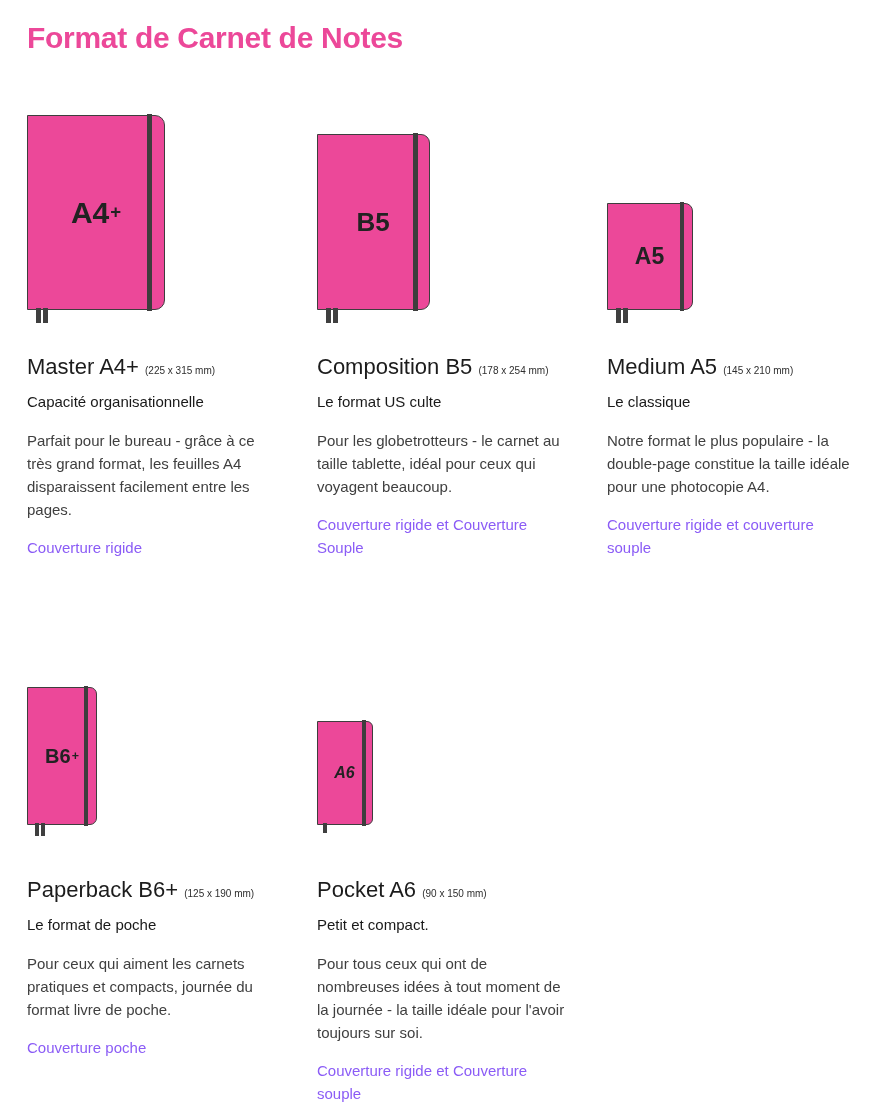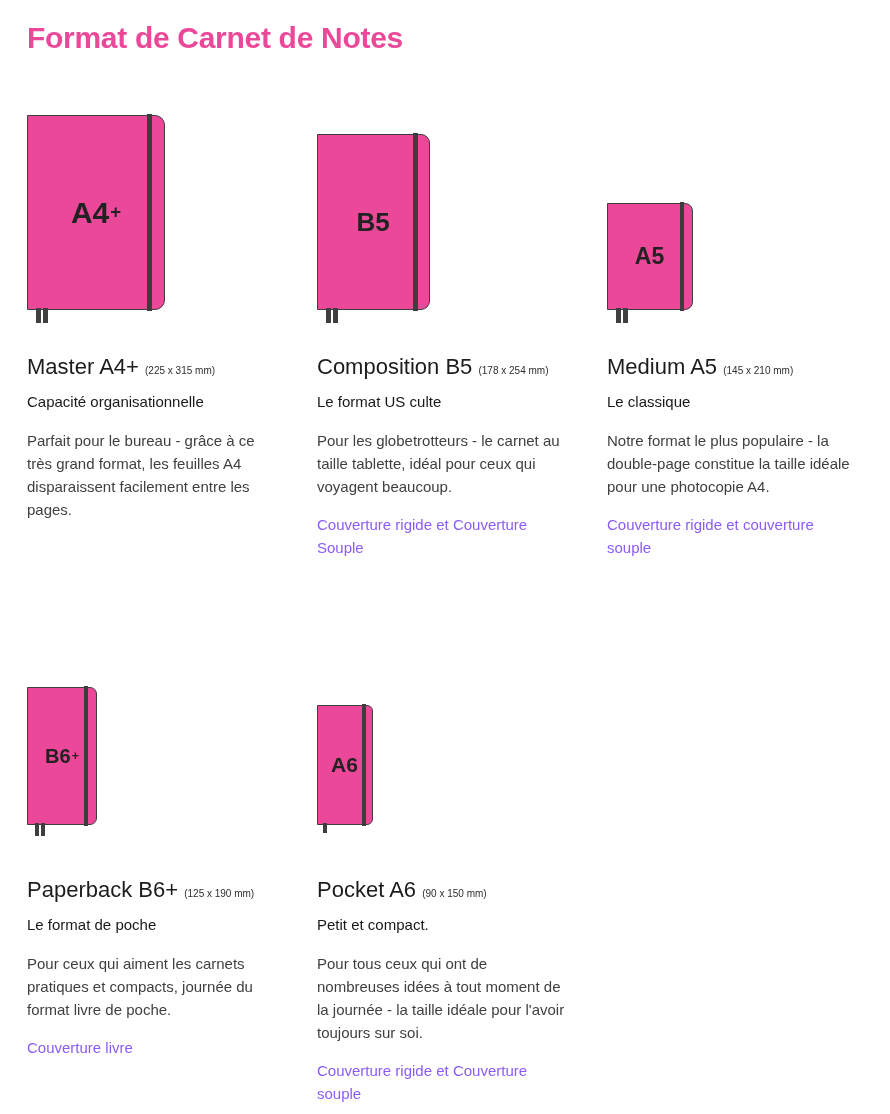--- a/index.html
+++ b/index.html
@@ -68,21 +68,21 @@
   }
 
   .nb-a4plus { width: 138px; height: 195px; font-size: 30px; border-radius: 0 10px 10px 0; }
   .nb-a4plus .nb-band { right: 12px; width: 5px; }
   .nb-b5     { width: 113px; height: 176px; font-size: 26px; border-radius: 0 9px 9px 0; }
   .nb-b5     .nb-band { right: 11px; width: 5px; }
   .nb-a5     { width: 86px;  height: 107px; font-size: 23px; border-radius: 0 8px 8px 0; }
   .nb-a5     .nb-band { right: 8px; width: 4px; }
   .nb-b6plus { width: 70px;  height: 138px; font-size: 20px; border-radius: 0 7px 7px 0; }
   .nb-b6plus .nb-band { right: 8px; width: 4px; }
-  .nb-a6     { width: 56px;  height: 120px;  font-size: 21px; border-radius: 0 6px 6px 0; }
+  .nb-a6     { width: 56px;  height: 104px;  font-size: 16px; border-radius: 0 6px 6px 0; font-style: italic; }
   .nb-a6     .nb-band { right: 6px; width: 4px; }
 
   .rib1 { left: 8px;  width: 4.5px; height: 15px; bottom: -14px; }
   .rib2 { left: 15px; width: 4.5px; height: 15px; bottom: -14px; }
   .nb-b6plus .rib1 { left: 7px;  width: 4px; height: 13px; bottom: -12px; }
   .nb-b6plus .rib2 { left: 13px; width: 4px; height: 13px; bottom: -12px; }
   .nb-a6 .rib1 { left: 5px; width: 4px; height: 10px; bottom: -9px; }
 
   
   .nb-title {
@@ -127,20 +127,21 @@
         <div class="nb nb-a4plus">
           <span class="nb-label"><span>A4</span><span class="plus">+</span></span>
           <span class="nb-band"></span>
           <span class="nb-ribbon rib1"></span>
           <span class="nb-ribbon rib2"></span>
         </div>
       </div>
       <h2 class="nb-title"><span>Master A4+</span> <span class="nb-size">(225 x 315 mm)</span></h2>
       <p class="nb-subtitle">Capacité organisationnelle</p>
       <p class="nb-desc">Parfait pour le bureau - grâce à ce très grand format, les feuilles A4 disparaissent facilement entre les pages.</p>
+      <p class="nb-cover">Couverture rigide</p>
     </div>
 
     <div class="card tall">
       <div class="illo illo-r1">
         <div class="nb nb-b5">
           <span class="nb-label"><span>B5</span><span class="plus"></span></span>
           <span class="nb-band"></span>
           <span class="nb-ribbon rib1"></span>
           <span class="nb-ribbon rib2"></span>
         </div>
@@ -171,21 +172,21 @@
         <div class="nb nb-b6plus">
           <span class="nb-label"><span>B6</span><span class="plus">+</span></span>
           <span class="nb-band"></span>
           <span class="nb-ribbon rib1"></span>
           <span class="nb-ribbon rib2"></span>
         </div>
       </div>
       <h2 class="nb-title"><span>Paperback B6+</span> <span class="nb-size">(125 x 190 mm)</span></h2>
       <p class="nb-subtitle">Le format de poche</p>
       <p class="nb-desc">Pour ceux qui aiment les carnets pratiques et compacts, journée du format livre de poche.</p>
-      <p class="nb-cover">Couverture livre</p>
+      <p class="nb-cover">Couverture poche</p>
     </div>
 
     <div class="card">
       <div class="illo illo-r2">
         <div class="nb nb-a6">
           <span class="nb-label"><span>A6</span><span class="plus"></span></span>
           <span class="nb-band"></span>
           <span class="nb-ribbon rib1"></span>
         </div>
       </div>

